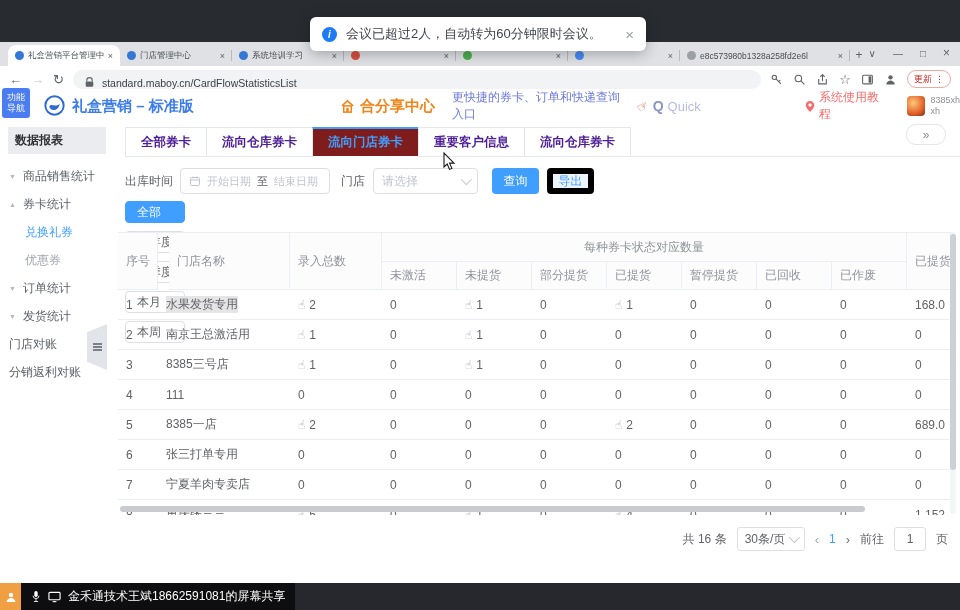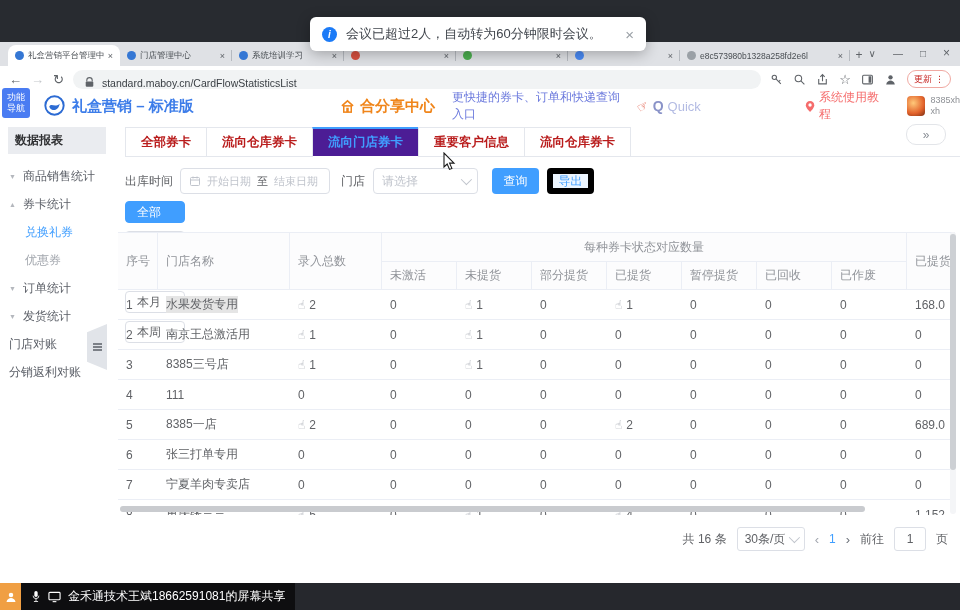--- a/index.html
+++ b/index.html
@@ -47,23 +47,23 @@
   .side-item{height:28px;display:flex;align-items:center;padding-left:9px;gap:5px;font-size:12px;color:#5a5e66;}
   .side-item .arr{font-size:7px;color:#b4b7bd;width:9px;}
   .side-item.child{padding-left:25px;}
   .side-item.active{color:#409EFF;}
   .side-item.muted{color:#a2a6ad;}
   .side-handle{position:absolute;right:0;top:204px;width:20px;height:46px;background:#e1e4e9;clip-path:polygon(100% 0,100% 100%,0 82%,0 18%);display:flex;align-items:center;justify-content:center;}
   .burger{width:9px;height:2px;background:#7c8087;box-shadow:0 -3px 0 #7c8087,0 3px 0 #7c8087;}
   .content{flex:1;position:relative;}
   .collapse-pill{position:absolute;top:4px;right:14px;width:38px;height:19px;border:1px solid #e3e5e9;border-radius:10px;display:flex;align-items:center;justify-content:center;color:#8a8f96;font-size:12px;background:#fff;}
   .ctabs-row{position:absolute;top:7px;left:18px;right:0;height:30px;border-bottom:1px solid #e4e7ed;display:flex;box-sizing:border-box;}
-  .ctab{padding:0 15px;line-height:28px;font-size:12.5px;font-weight:bold;color:#b91c1c;border:1px solid #e4e7ed;border-bottom:none;border-right:none;position:relative;box-sizing:border-box;}
+  .ctab{padding:0 15px;line-height:28px;font-size:12.5px;font-weight:bold;color:#4c1d95;border:1px solid #e4e7ed;border-bottom:none;border-right:none;position:relative;box-sizing:border-box;}
   .ctab:nth-last-child(1){border-right:1px solid #e4e7ed;}
-  .ctab.active{color:#409EFF;border-top:2px solid #409EFF;line-height:26px;background:#4c1d95;text-align:center;}
+  .ctab.active{color:#409EFF;border-top:2px solid #409EFF;line-height:26px;background:#7f1d1d;text-align:center;}
   .ctab.active::after{content:'';position:absolute;left:0;right:0;bottom:-1px;height:1px;background:#fff;}
   
   .filter-row{position:absolute;top:48px;left:18px;display:flex;align-items:center;font-size:12px;color:#606266;}
   .datebox{width:150px;height:26px;border:1px solid #dcdfe6;border-radius:4px;display:flex;align-items:center;gap:6px;padding:0 8px;box-sizing:border-box;margin-left:7px;font-size:11px;}
   .ph{color:#c0c4cc;}
   .selectbox{width:105px;height:26px;border:1px solid #dcdfe6;border-radius:4px;display:flex;align-items:center;justify-content:space-between;padding:0 8px;box-sizing:border-box;margin-left:8px;font-size:12px;}
   .chev{width:7px;height:7px;border-right:1.5px solid #c0c4cc;border-bottom:1.5px solid #c0c4cc;transform:rotate(45deg) translateY(-2px);}
   .flabel2{margin-left:11px;}
   .btn{height:26px;border-radius:4px;font-size:12px;display:flex;align-items:center;justify-content:center;box-sizing:border-box;}
   .btn-primary{width:47px;background:#409EFF;color:#fff;margin-left:14px;}
@@ -300,21 +300,21 @@
               <div class="chip active">全部</div>
               <div class="chip">本年度</div>
               <div class="chip">本季度</div>
               <div class="chip">本月</div>
               <div class="chip">本周</div>
             </div>
 
           <div class="table-wrap">
             <div class="tgrid" id="table-host">
                 <div class="th" style="grid-area: 1 / 1 / 3;">序号</div>
-                <div class="th" style="grid-area: 1 / 2 / 3;">门店名称</div>
+                <div class="th" style="grid-area: 1 / 2 / 3; margin-left: 11px;">门店名称</div>
                 <div class="th" style="grid-area: 1 / 3 / 3;">录入总数</div>
                 <div class="th ctr" style="grid-area: 1 / 4 / auto / 11;">每种券卡状态对应数量</div>
                 <div class="th" style="grid-area: 2 / 4;">未激活</div>
                 <div class="th" style="grid-area: 2 / 5;">未提货</div>
                 <div class="th" style="grid-area: 2 / 6;">部分提货</div>
                 <div class="th" style="grid-area: 2 / 7;">已提货</div>
                 <div class="th" style="grid-area: 2 / 8;">暂停提货</div>
                 <div class="th" style="grid-area: 2 / 9;">已回收</div>
                 <div class="th" style="grid-area: 2 / 10;">已作废</div>
                 <div class="th" style="grid-area: 1 / 11 / 3;">已提货</div>

